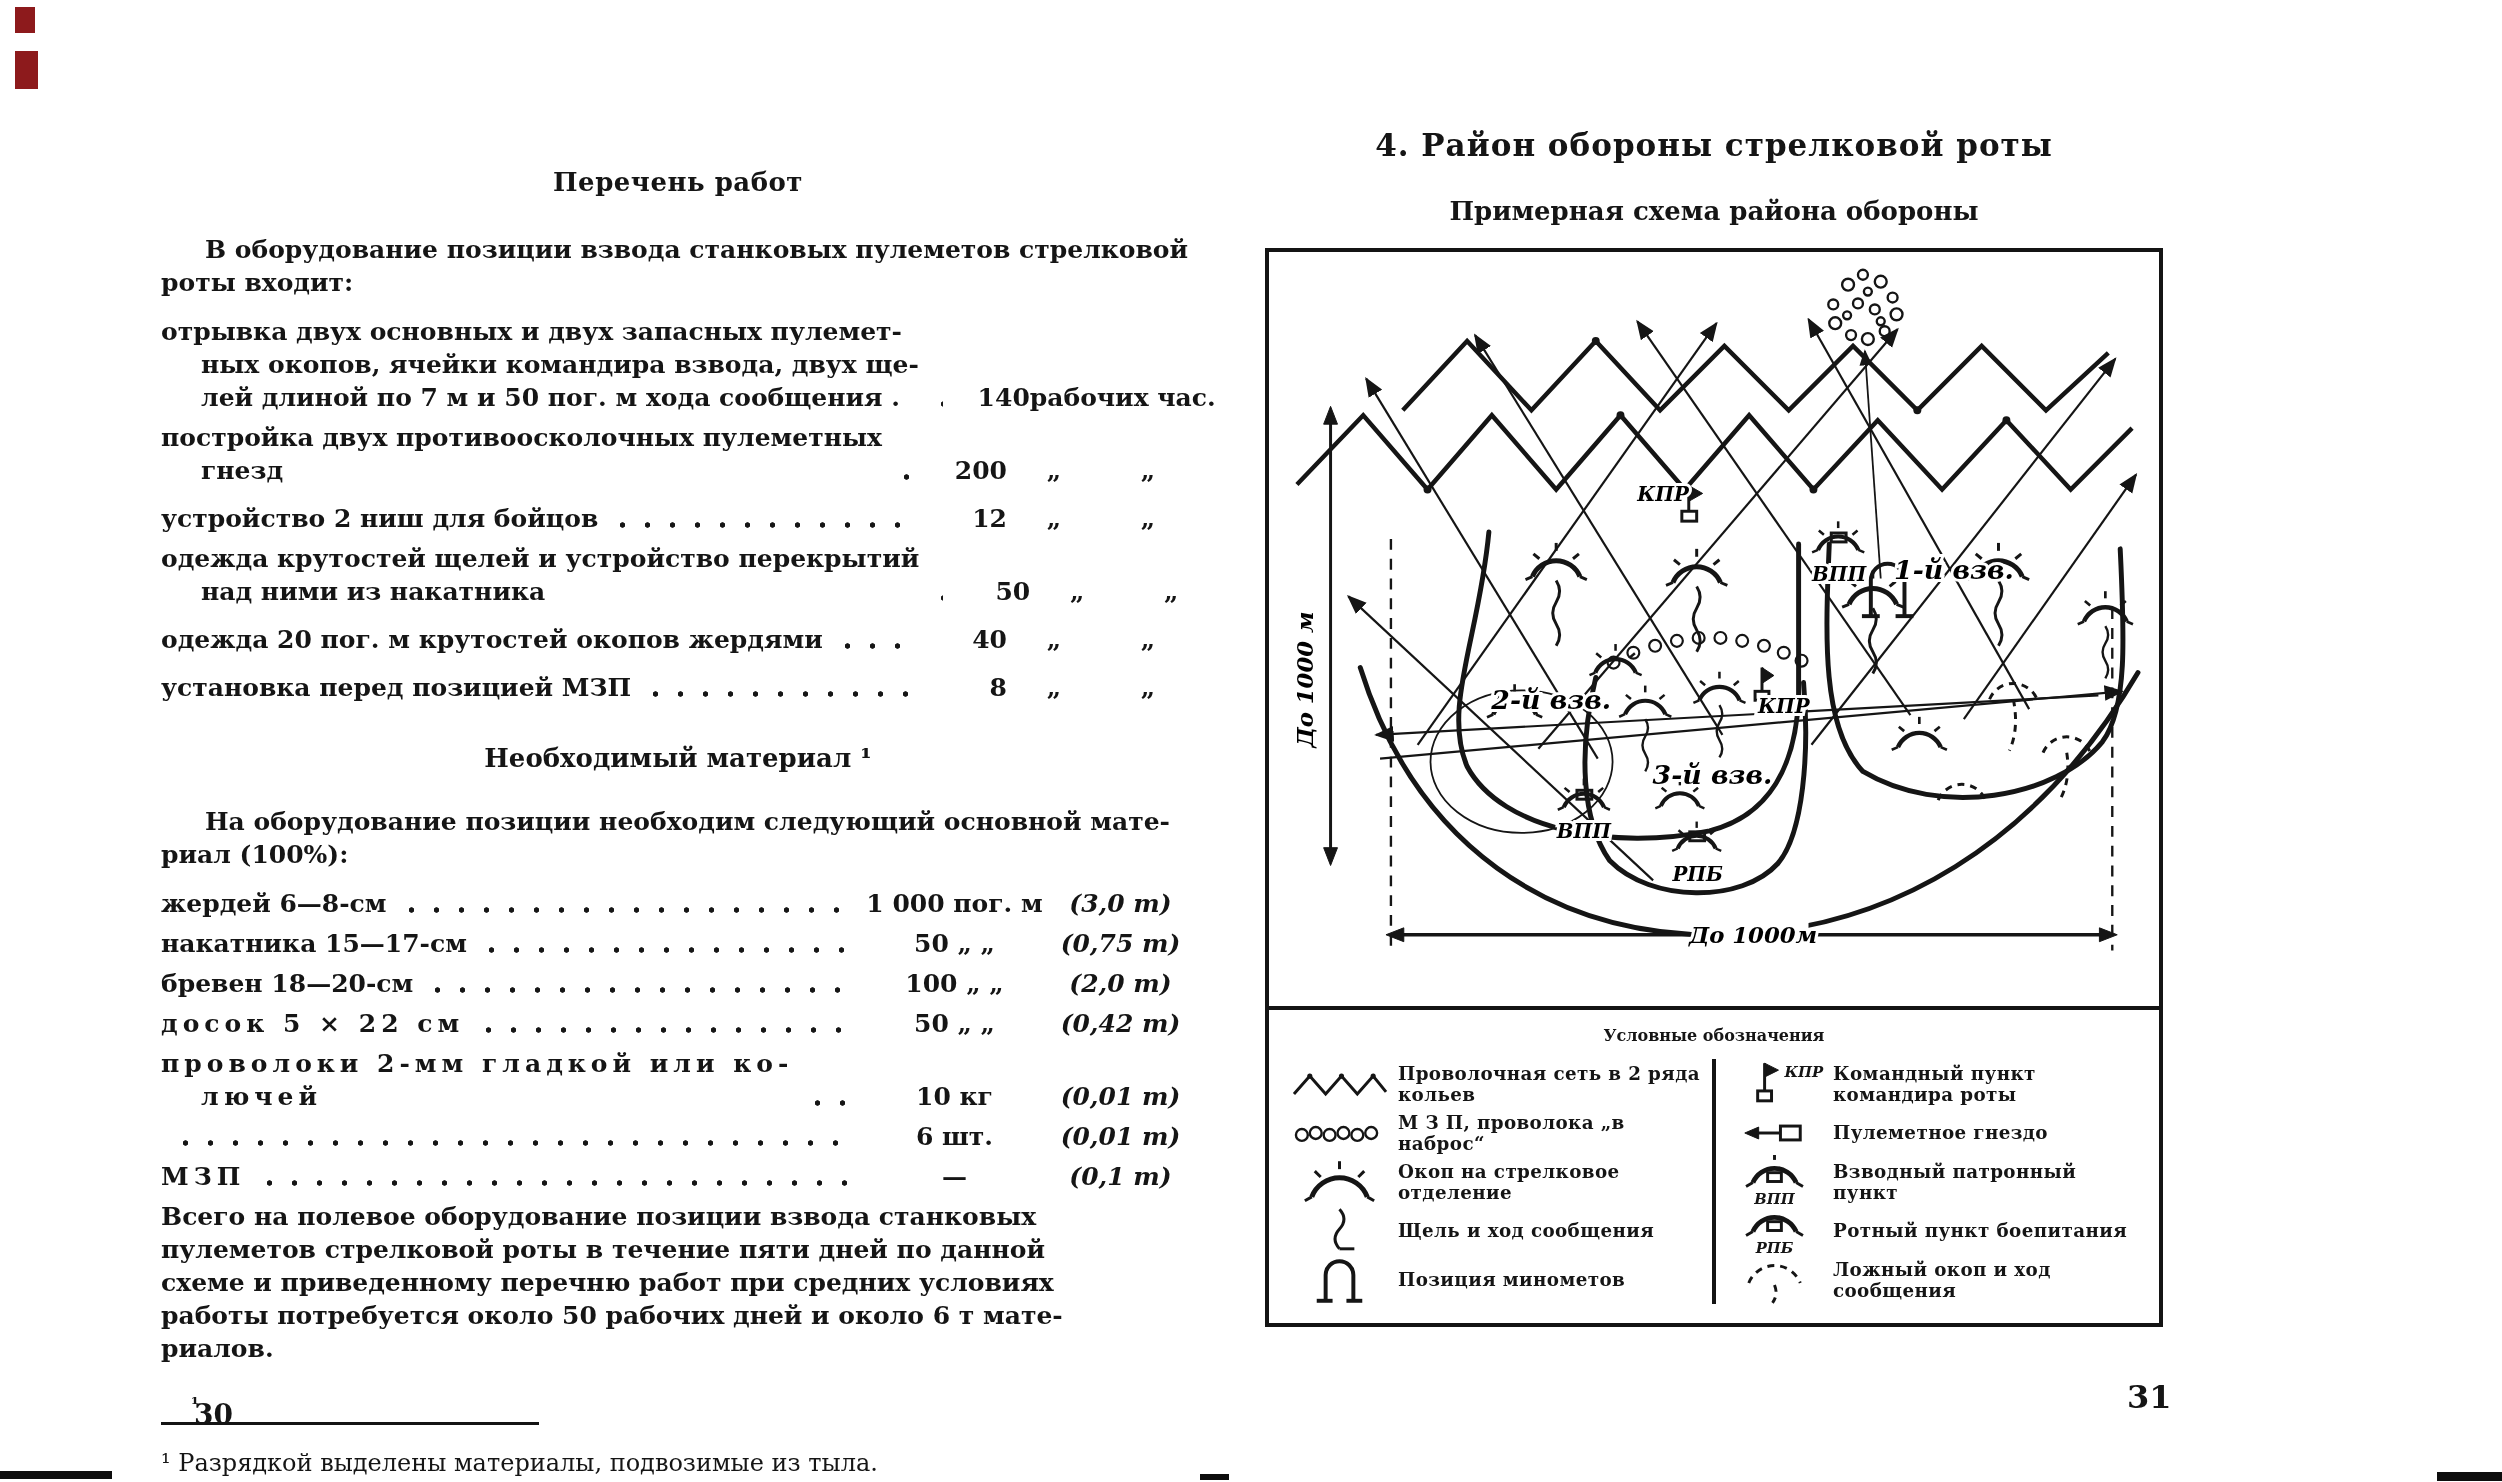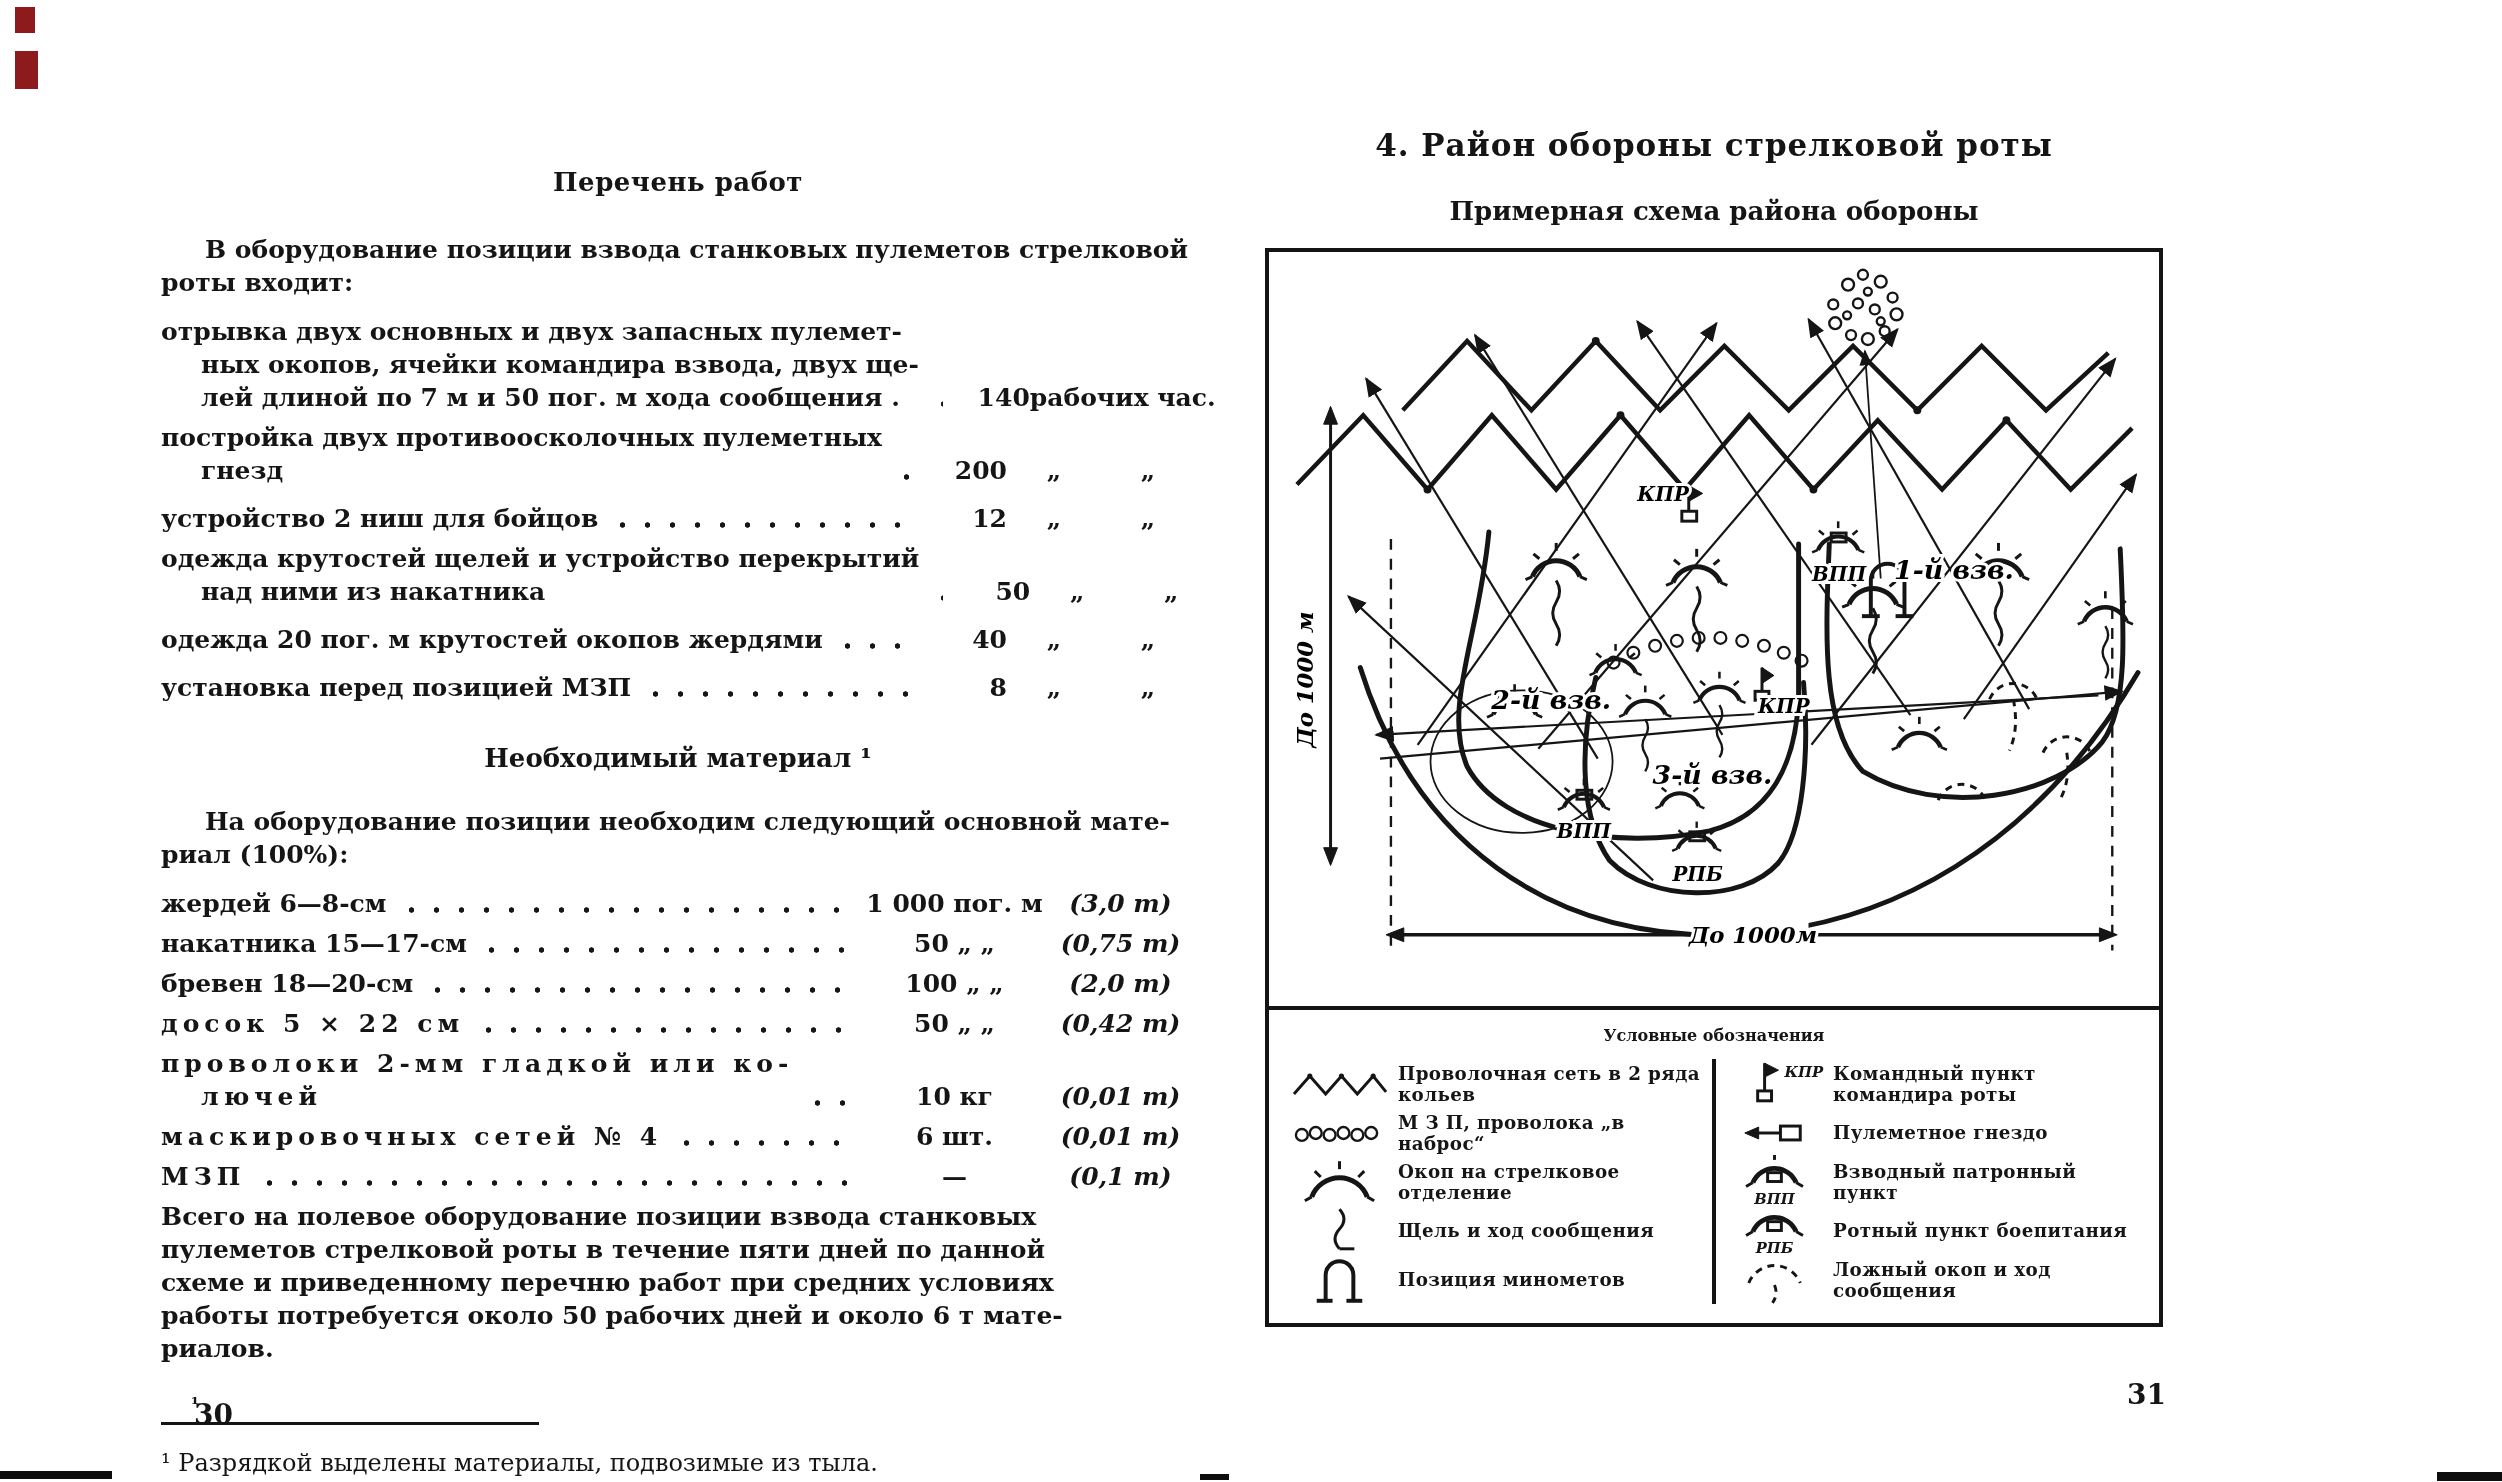--- a/index.html
+++ b/index.html
@@ -30,21 +30,21 @@
   .mname{white-space:pre;flex:0 1 auto;text-indent:-40px;padding-left:40px;}
   .mrow.spaced .mname{letter-spacing:5px;}
   .mamt{flex:0 0 183px;text-align:center;align-self:flex-end;white-space:nowrap;}
   .mton{flex:0 0 149px;text-align:center;align-self:flex-end;font-style:italic;white-space:nowrap;}
   .total{white-space:pre-line;}
   .fnblock{margin-top:22px;}
   .fnmark{font-size:18px;margin-left:30px;}
   .fnrule{width:378px;border-top:3px solid #141414;margin-top:2px;}
   .fntext{margin-top:22px;font-weight:400;font-size:24px;}
   .pnum-left{position:absolute;left:194px;top:1398px;font-size:28px;font-weight:700;}
-  .pnum-right{position:absolute;left:2127px;top:1378px;font-size:28px;font-weight:700;}
+  .pnum-right{position:absolute;left:2127px;top:1378px;font-size:32px;font-weight:700;}
 
   
   .r-head{position:absolute;left:1265px;top:127px;width:898px;text-align:center;
           font-size:31px;font-weight:700;letter-spacing:1px;}
   .r-sub{position:absolute;left:1265px;top:196px;width:898px;text-align:center;
          font-size:26px;font-weight:700;}
   .schemebox{position:absolute;left:1265px;top:248px;width:890px;height:1071px;border:4px solid #141414;}
   .maparea{position:relative;width:890px;height:754px;}
   .legendarea{position:relative;width:890px;height:309px;border-top:4px solid #141414;padding-top:10px;box-sizing:content-box;}
   .leg-title{text-align:center;font-size:16px;font-weight:700;margin:6px 0 14px 0;}
@@ -160,21 +160,20 @@
     <div class="mton">(0,42 т)</div>
   </div>
   <div class="mrow spaced">
     <div class="mname">проволоки 2-мм гладкой или ко-
 лючей</div>
     <div class="leader"></div>
     <div class="mamt">10 кг</div>
     <div class="mton">(0,01 т)</div>
   </div>
   <div class="mrow spaced">
-    <div class="mname">маскировочных сетей № 4</div>
     <div class="leader"></div>
     <div class="mamt">6 шт.</div>
     <div class="mton">(0,01 т)</div>
   </div>
   <div class="mrow spaced">
     <div class="mname">МЗП</div>
     <div class="leader"></div>
     <div class="mamt">—</div>
     <div class="mton">(0,1 т)</div>
   </div>

